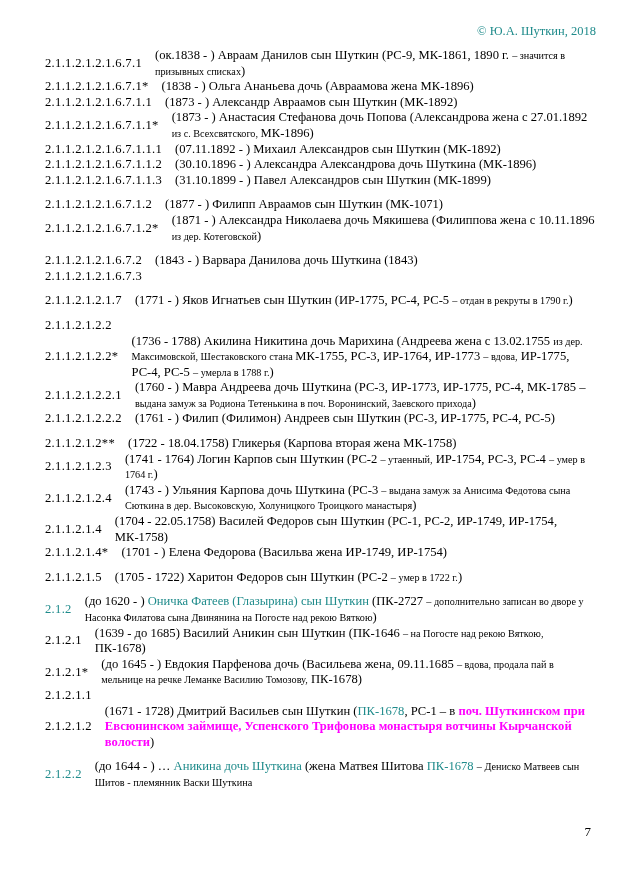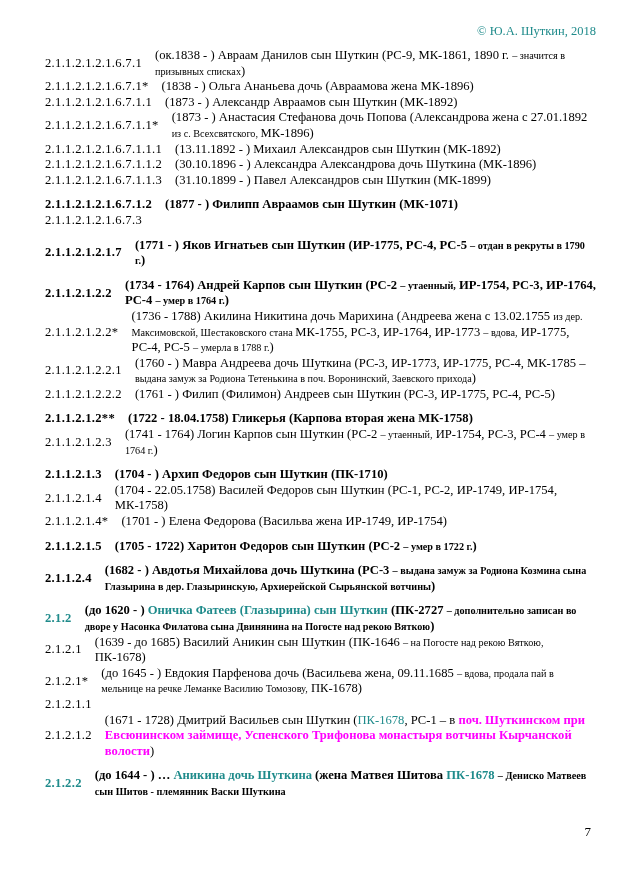--- a/index.html
+++ b/index.html
@@ -23,21 +23,21 @@
     line-height: 15px;
     margin-bottom: 9px;
   }
   .entries { width: 551px; }
   .entry {
     display: flex;
     align-items: center;
     font-size: 12.6px;
     line-height: 15.6px;
   }
-  .entry.gap { margin-top: 9px; font-weight: bold; }
+  .entry.gap { margin-top: 9px; }
   .num {
     flex: none;
     white-space: pre;
     margin-right: 13px;
     letter-spacing: 0.3px;
   }
   .num.teal { color: var(--teal, #1f8b8b); }
   .body { flex: 1 1 auto; min-width: 0; }
   .sm { font-size: 10.2px; }
   .teal { color: var(--teal, #1f8b8b); }
@@ -67,44 +67,51 @@
       <div class="entry">
         <span class="num">2.1.1.2.1.2.1.6.7.1.1</span>
         <span class="body"><span>(1873 - ) Александр Авраамов сын Шуткин (МК-1892)</span></span>
       </div>
       <div class="entry">
         <span class="num">2.1.1.2.1.2.1.6.7.1.1*</span>
         <span class="body"><span>(1873 - ) Анастасия Стефанова дочь Попова (Александрова жена с 27.01.1892 </span><span class="sm">из  с. Всехсвятского, </span><span>МК-1896)</span></span>
       </div>
       <div class="entry">
         <span class="num">2.1.1.2.1.2.1.6.7.1.1.1</span>
-        <span class="body"><span>(13.11.1892 - ) Михаил Александров сын Шуткин (МК-1892)</span></span>
+        <span class="body"><span>(07.11.1892 - ) Михаил Александров сын Шуткин (МК-1892)</span></span>
       </div>
       <div class="entry">
         <span class="num">2.1.1.2.1.2.1.6.7.1.1.2</span>
         <span class="body"><span>(30.10.1896 - ) Александра Александрова дочь Шуткина (МК-1896)</span></span>
       </div>
       <div class="entry">
         <span class="num">2.1.1.2.1.2.1.6.7.1.1.3</span>
         <span class="body"><span>(31.10.1899 - ) Павел Александров сын Шуткин (МК-1899)</span></span>
       </div>
       <div class="entry gap">
         <span class="num">2.1.1.2.1.2.1.6.7.1.2</span>
         <span class="body"><span>(1877 - ) Филипп Авраамов сын Шуткин (МК-1071)</span></span>
       </div>
       <div class="entry">
+        <span class="num">2.1.1.2.1.2.1.6.7.1.2*</span>
+        <span class="body"><span>(1871 - ) Александра Николаева дочь Мякишева (Филиппова жена с 10.11.1896 </span><span class="sm">из дер. Котеговской</span><span>)</span></span>
+      </div>
+      <div class="entry gap">
+        <span class="num">2.1.1.2.1.2.1.6.7.2</span>
+        <span class="body"><span>(1843 - ) Варвара Данилова дочь Шуткина (1843)</span></span>
+      </div>
+      <div class="entry">
         <span class="num">2.1.1.2.1.2.1.6.7.3</span>
       </div>
       <div class="entry gap">
         <span class="num">2.1.1.2.1.2.1.7</span>
         <span class="body"><span>(1771 - ) Яков Игнатьев сын Шуткин (ИР-1775, РС-4, РС-5 </span><span class="sm">– отдан в рекруты в 1790 г.</span><span>)</span></span>
       </div>
       <div class="entry gap">
         <span class="num">2.1.1.2.1.2.2</span>
-        <span class="body"><span>(1734 - 1764) Андрей Карпов сын Шуткин (РС-2 </span><span class="sm">– утаенный,</span><span> ИР-1754, РС-3, ИР-1764, РС-4 </span><span class="sm">– умер в 1764 г.</span><span>)</span></span>
       </div>
       <div class="entry">
         <span class="num">2.1.1.2.1.2.2*</span>
         <span class="body"><span>(1736 - 1788) Акилина Никитина дочь Марихина (Андреева жена с 13.02.1755 </span><span class="sm">из дер. Максимовской, Шестаковского стана </span><span>МК-1755, РС-3, ИР-1764, ИР-1773 </span><span class="sm">– вдова,</span><span> ИР-1775, РС-4, РС-5 </span><span class="sm">– умерла в 1788 г.</span><span>)</span></span>
       </div>
       <div class="entry">
         <span class="num">2.1.1.2.1.2.2.1</span>
         <span class="body"><span>(1760 - ) Мавра Андреева дочь Шуткина (РС-3, ИР-1773, ИР-1775, РС-4, МК-1785 – </span><span class="sm">выдана замуж за Родиона Тетенькина в поч. Воронинский, Заевского прихода</span><span>)</span></span>
       </div>
       <div class="entry">
@@ -112,39 +119,35 @@
         <span class="body"><span>(1761 - ) Филип (Филимон) Андреев сын Шуткин (РС-3, ИР-1775, РС-4, РС-5)</span></span>
       </div>
       <div class="entry gap">
         <span class="num">2.1.1.2.1.2**</span>
         <span class="body"><span>(1722 - 18.04.1758) Гликерья (Карпова вторая жена МК-1758)</span></span>
       </div>
       <div class="entry">
         <span class="num">2.1.1.2.1.2.3</span>
         <span class="body"><span>(1741 - 1764) Логин Карпов сын Шуткин (РС-2 </span><span class="sm">– утаенный,</span><span> ИР-1754, РС-3, РС-4 </span><span class="sm">– умер в 1764 г.</span><span>)</span></span>
       </div>
-      <div class="entry gap">
-        <span class="num">2.1.1.2.1.3</span>
-        <span class="body"><span>(1704 - ) Архип Федоров сын Шуткин (ПК-1710)</span></span>
+      <div class="entry">
+        <span class="num">2.1.1.2.1.2.4</span>
+        <span class="body"><span>(1743 - ) Ульяния Карпова дочь Шуткина (РС-3 </span><span class="sm">– выдана замуж за Анисима Федотова сына Сюткина в дер. Высоковскую, Холуницкого Троицкого манастыря</span><span>)</span></span>
       </div>
       <div class="entry">
         <span class="num">2.1.1.2.1.4</span>
         <span class="body"><span>(1704 - 22.05.1758) Василей Федоров сын Шуткин (РС-1, РС-2, ИР-1749, ИР-1754, МК-1758)</span></span>
       </div>
       <div class="entry">
         <span class="num">2.1.1.2.1.4*</span>
         <span class="body"><span>(1701 - ) Елена Федорова (Васильва жена ИР-1749, ИР-1754)</span></span>
       </div>
       <div class="entry gap">
         <span class="num">2.1.1.2.1.5</span>
         <span class="body"><span>(1705 - 1722) Харитон Федоров сын Шуткин (РС-2 </span><span class="sm">– умер в 1722 г.</span><span>)</span></span>
-      </div>
-      <div class="entry gap">
-        <span class="num">2.1.1.2.4</span>
-        <span class="body"><span>(1682 - ) Авдотья Михайлова дочь Шуткина (РС-3 </span><span class="sm">– выдана замуж за Родиона Козмина сына Глазырина в дер. Глазыринскую, Архиерейской Сырьянской вотчины</span><span>)</span></span>
       </div>
       <div class="entry gap">
         <span class="num teal">2.1.2</span>
         <span class="body"><span>(до 1620 - ) </span><span class="teal">Оничка Фатеев (Глазырина) сын Шуткин</span><span> (ПК-2727 </span><span class="sm">– дополнительно записан во дворе у Насонка Филатова сына Двинянина на Погосте над рекою Вяткою</span><span>)</span></span>
       </div>
       <div class="entry">
         <span class="num">2.1.2.1</span>
         <span class="body"><span>(1639 - до 1685) Василий Аникин сын Шуткин (ПК-1646 </span><span class="sm">– на Погосте над рекою Вяткою,</span><span> ПК-1678)</span></span>
       </div>
       <div class="entry">

